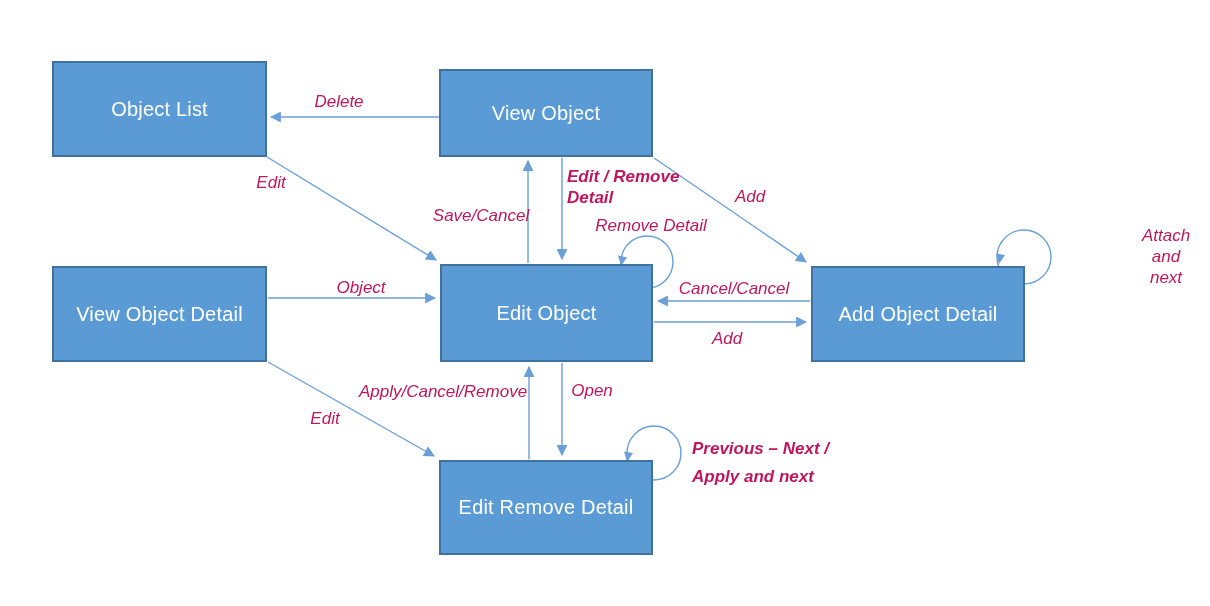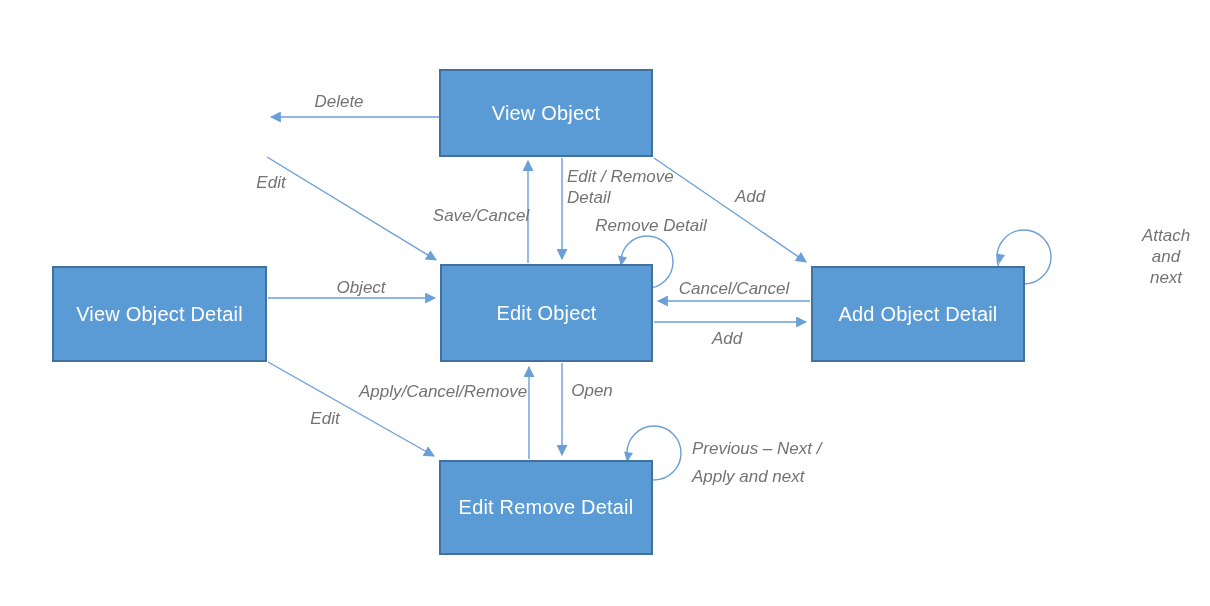--- a/index.html
+++ b/index.html
@@ -35,29 +35,30 @@
     align-items: center;
     justify-content: center;
     font-size: 20px;
     letter-spacing: 0.2px;
     text-align: center;
   }
   .lbl {
     position: absolute;
     font-style: italic;
     font-size: 17px;
-    color: #737373;
+    color: #be185d;
     white-space: pre-line;
     transform: translate(-50%, -50%);
     text-align: center;
     line-height: 21px;
   }
   .lbl.tl {
     transform: none;
     text-align: left;
+    font-weight: bold;
   }
   .lbl.lh22 { line-height: 28px; }
 </style>
 </head>
 <body>
 
 <div class="canvas">
 
   <svg class="edges-svg" viewBox="0 0 1210 606" xmlns="http://www.w3.org/2000/svg">
     <defs>
@@ -81,20 +82,23 @@
     <circle class="loop" cx="647" cy="262" r="26"></circle>
     <polygon class="ah" points="621,266 618,255.5 627,257.5"></polygon>
 
     <circle class="loop" cx="1024" cy="257" r="27"></circle>
     <polygon class="ah" points="999,264 996,253.5 1005,255"></polygon>
 
     <circle class="loop" cx="654" cy="453" r="27"></circle>
     <polygon class="ah" points="627,462 624,451.5 633,453"></polygon>
   </svg>
 
+  <div class="node" style="left:52px; top:61px; width:215px; height:96px;">
+    <span>Object List</span>
+  </div>
 
   <div class="node" style="left:439px; top:69px; width:214px; height:88px;">
     <span>View Object</span>
   </div>
 
   <div class="node" style="left:52px; top:266px; width:215px; height:96px;">
     <span>View Object Detail</span>
   </div>
 
   <div class="node" style="left:440px; top:264px; width:213px; height:98px;">

